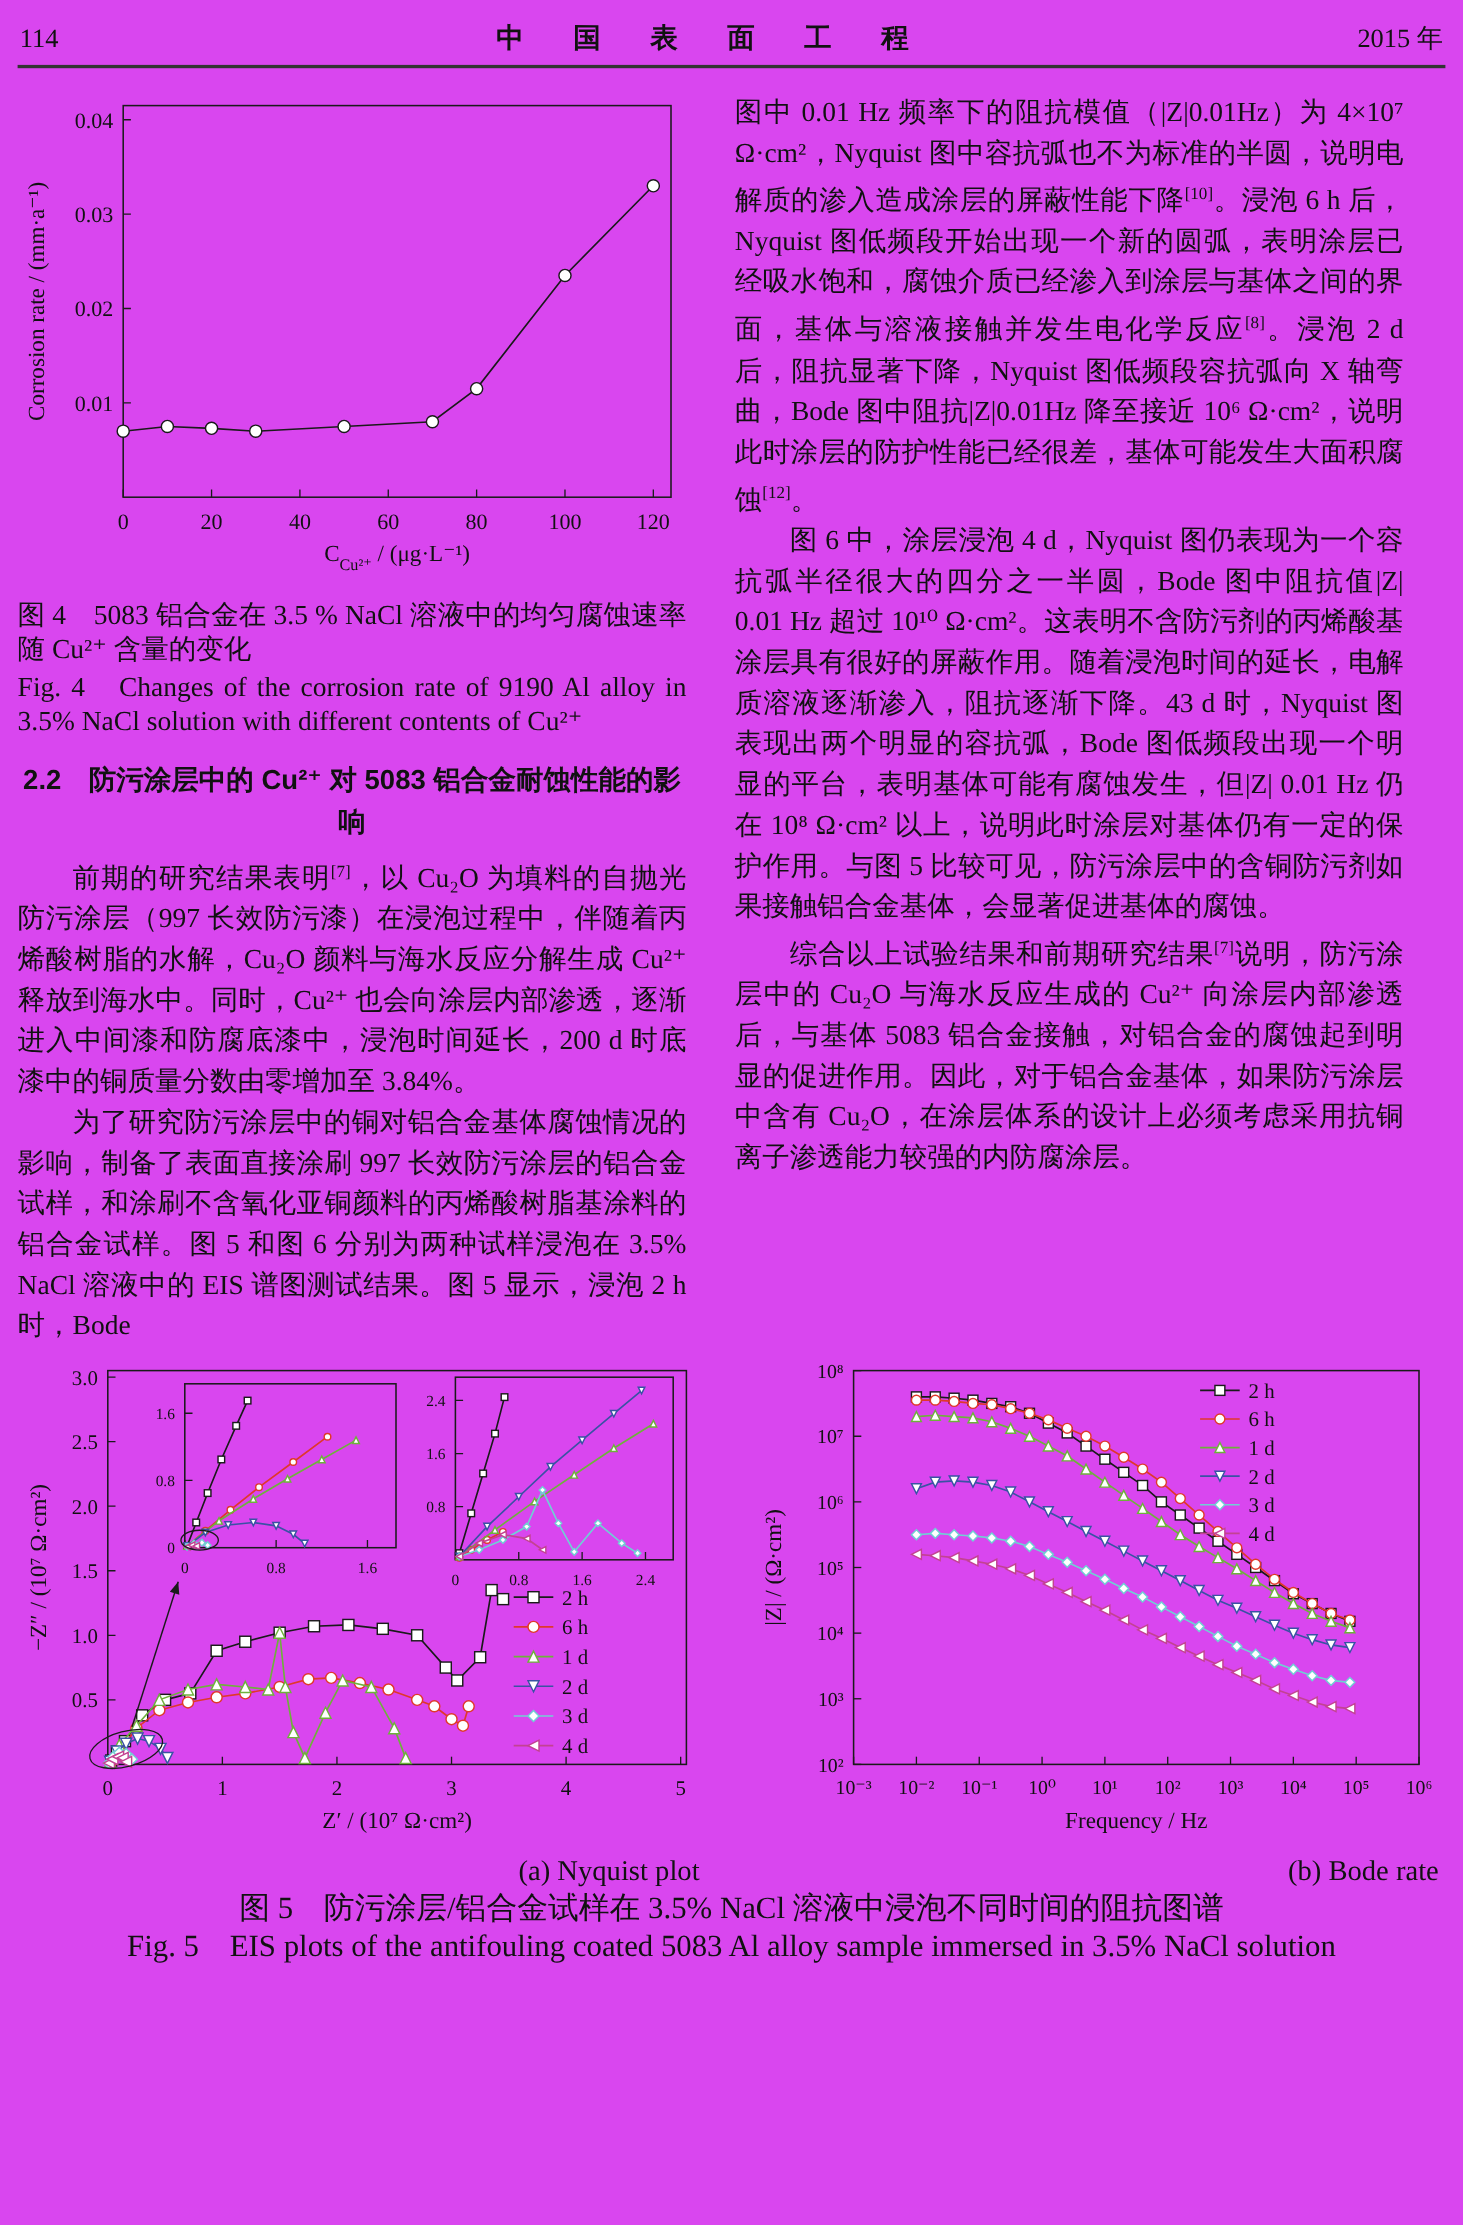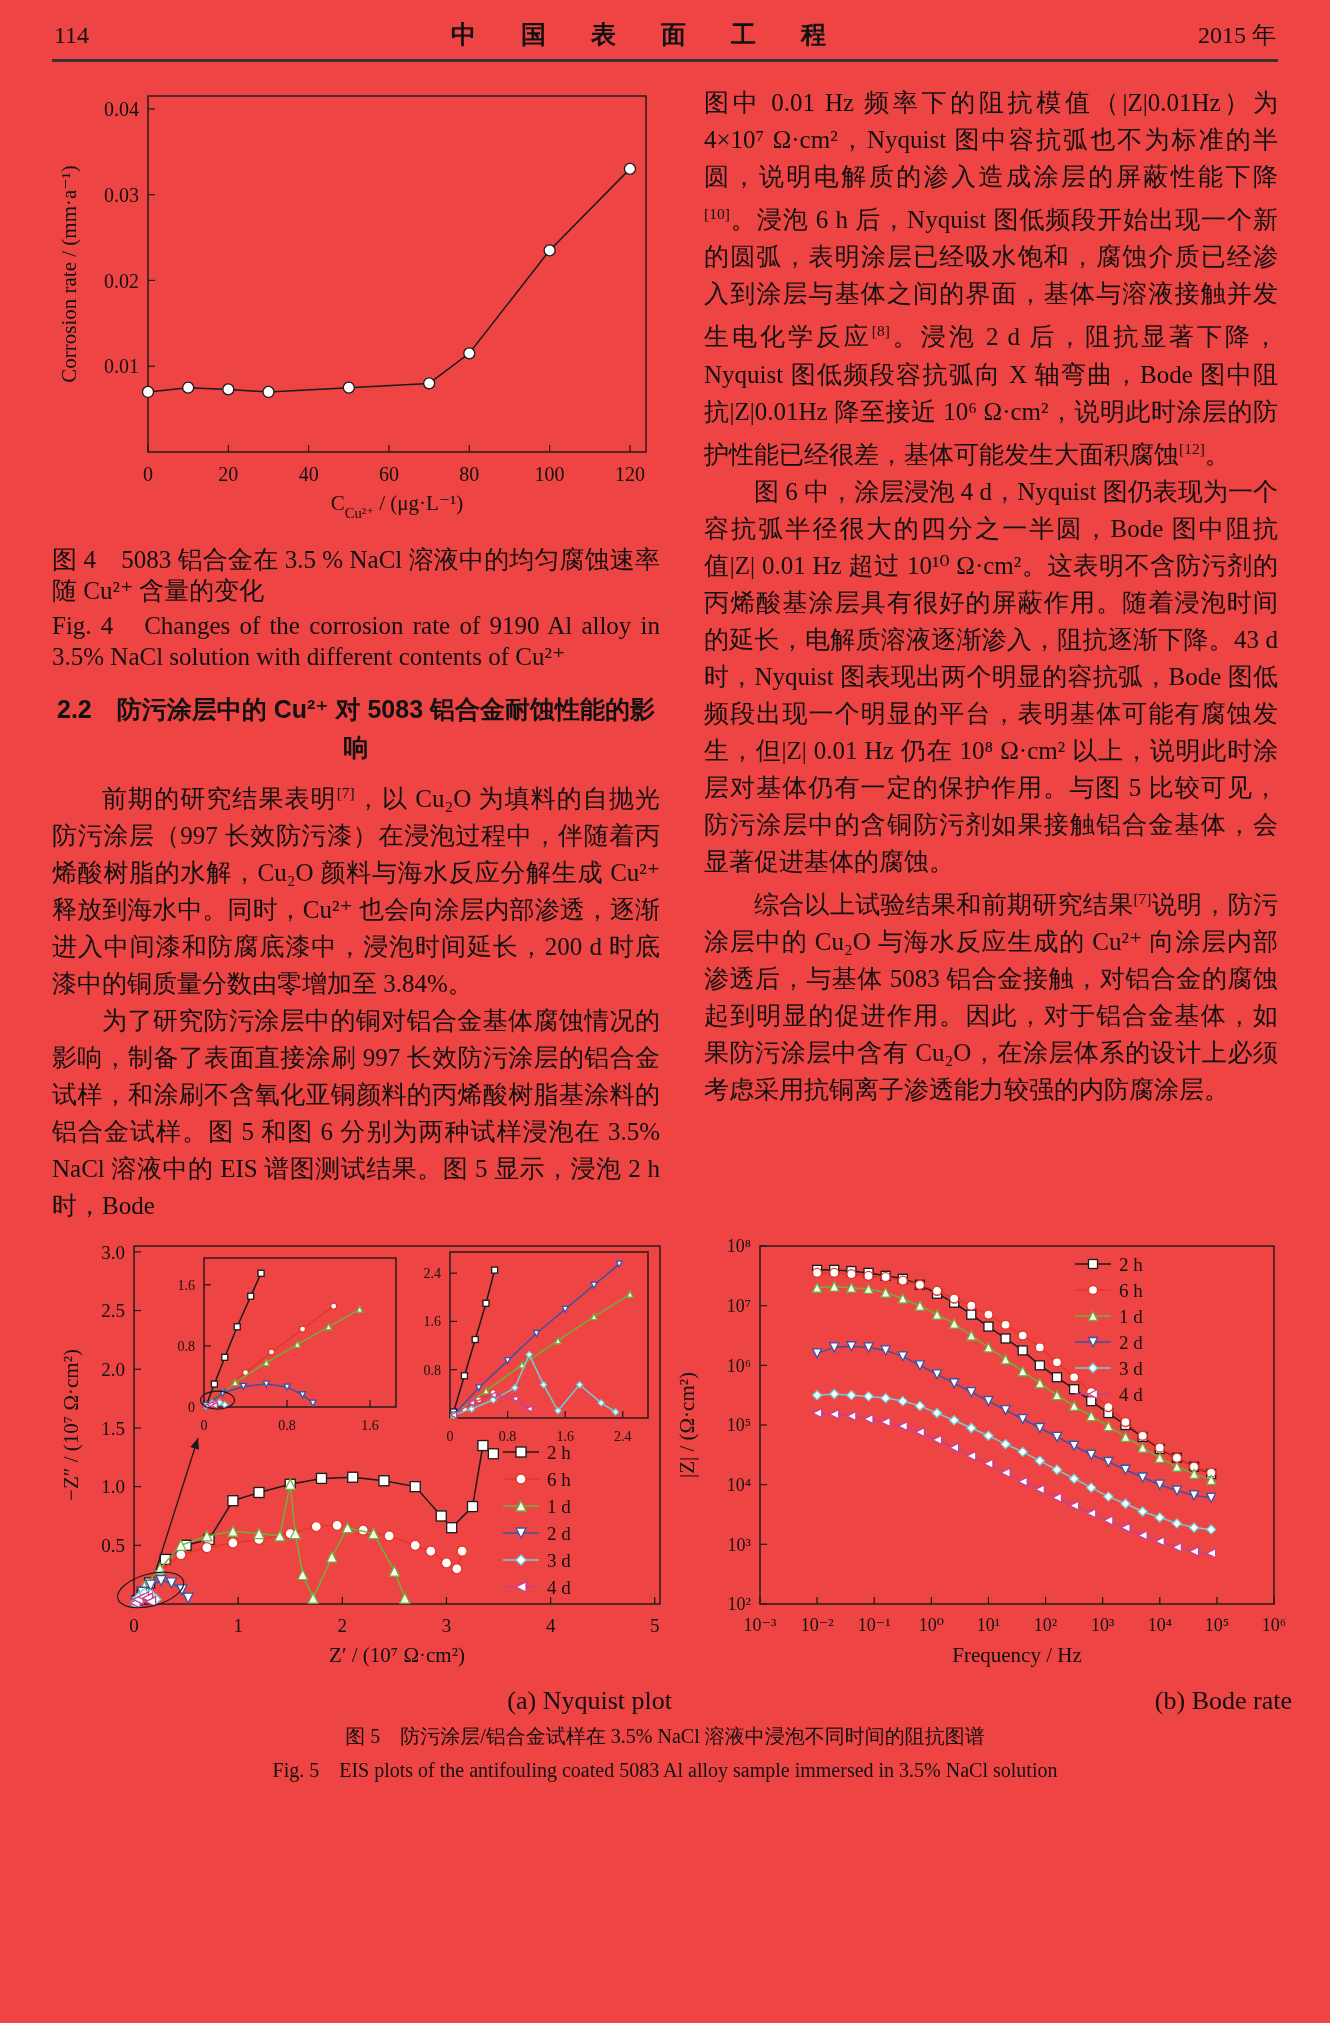--- a/index.html
+++ b/index.html
@@ -1,17 +1,17 @@
 <!DOCTYPE html>
 <html><head>
 <meta charset="utf-8">
 <style>
   *{box-sizing:border-box}
   body{margin:0;background:#ffffff}
-  .page{width:1330px;height:2023px;margin:0 auto;background:#ef4444;padding:12px 52px 0;
+  .page{width:1330px;height:2023px;margin:0 auto;background:#d946ef;padding:12px 16px 0;
         font-family:"Liberation Serif","DejaVu Serif",serif;color:#111;overflow:hidden;position:relative}
   .hdr{display:flex;justify-content:space-between;align-items:baseline;font-size:24px;padding:6px 2px 8px}
   .hdr-title{font-weight:bold;letter-spacing:10px;font-size:25px}
   .hdr-rule{border-bottom:3px solid #333}
   .cols{display:flex;gap:44px;margin-top:22px}
   .col{width:608px;font-size:25px;line-height:37px;text-align:justify}
   .para{margin:0;text-indent:50px}
   .para.first{text-indent:0}
   .sec-head{font-family:"Liberation Sans","DejaVu Sans",sans-serif;font-weight:bold;
             font-size:25px;line-height:38px;margin:18px 0 8px;text-align:center}
@@ -20,21 +20,21 @@
   .chart{line-height:0}
   .chart svg text{font-family:"Liberation Serif","DejaVu Serif",serif;fill:#111}
   .chart-wrap{position:relative;width:614px}
   .chart-wrap.bode-wrap{width:620px}
   .inset{position:absolute}
   .inset-a{left:108px;top:14px}
   .inset-b{left:354px;top:8px}
   .fig5{margin-top:12px}
   .fig5-charts{display:flex;justify-content:space-between;align-items:flex-start;padding:0 6px}
   .sublabel{text-align:right;font-size:26px;margin:2px 0 0;line-height:26px}
-  .fig5cap{text-align:center;font-size:20px;line-height:32px;margin:6px 0 0}
+  .fig5cap{text-align:center;font-size:28px;line-height:32px;margin:6px 0 0}
   .fig5cap.en{margin-top:2px}
   sup{font-size:62%}
 </style>
 </head>
 <body>
 
 <div class="page">
 
   <header class="hdr">
     <span>114</span>

